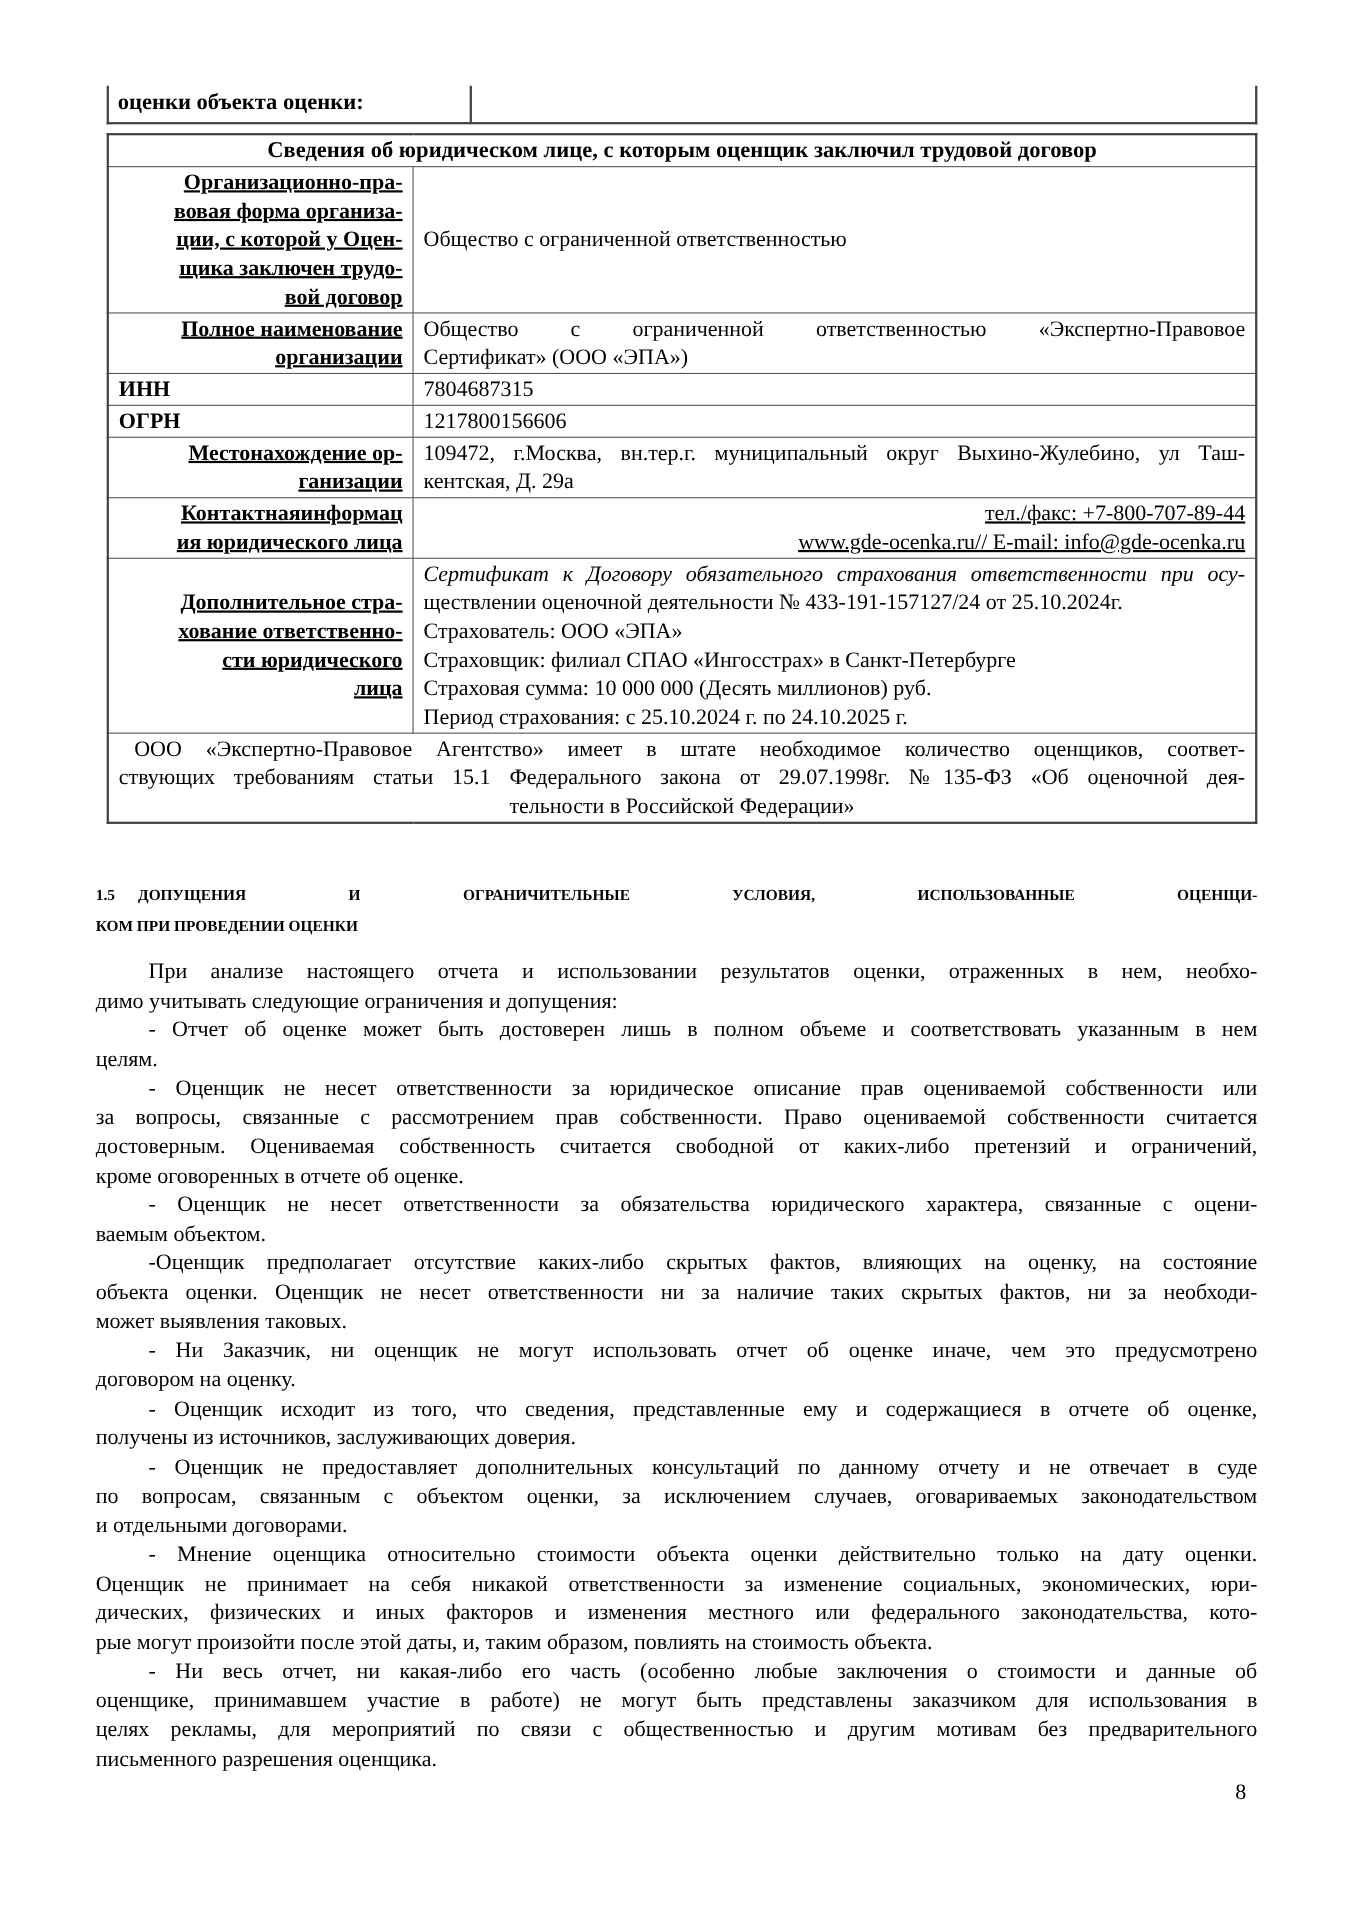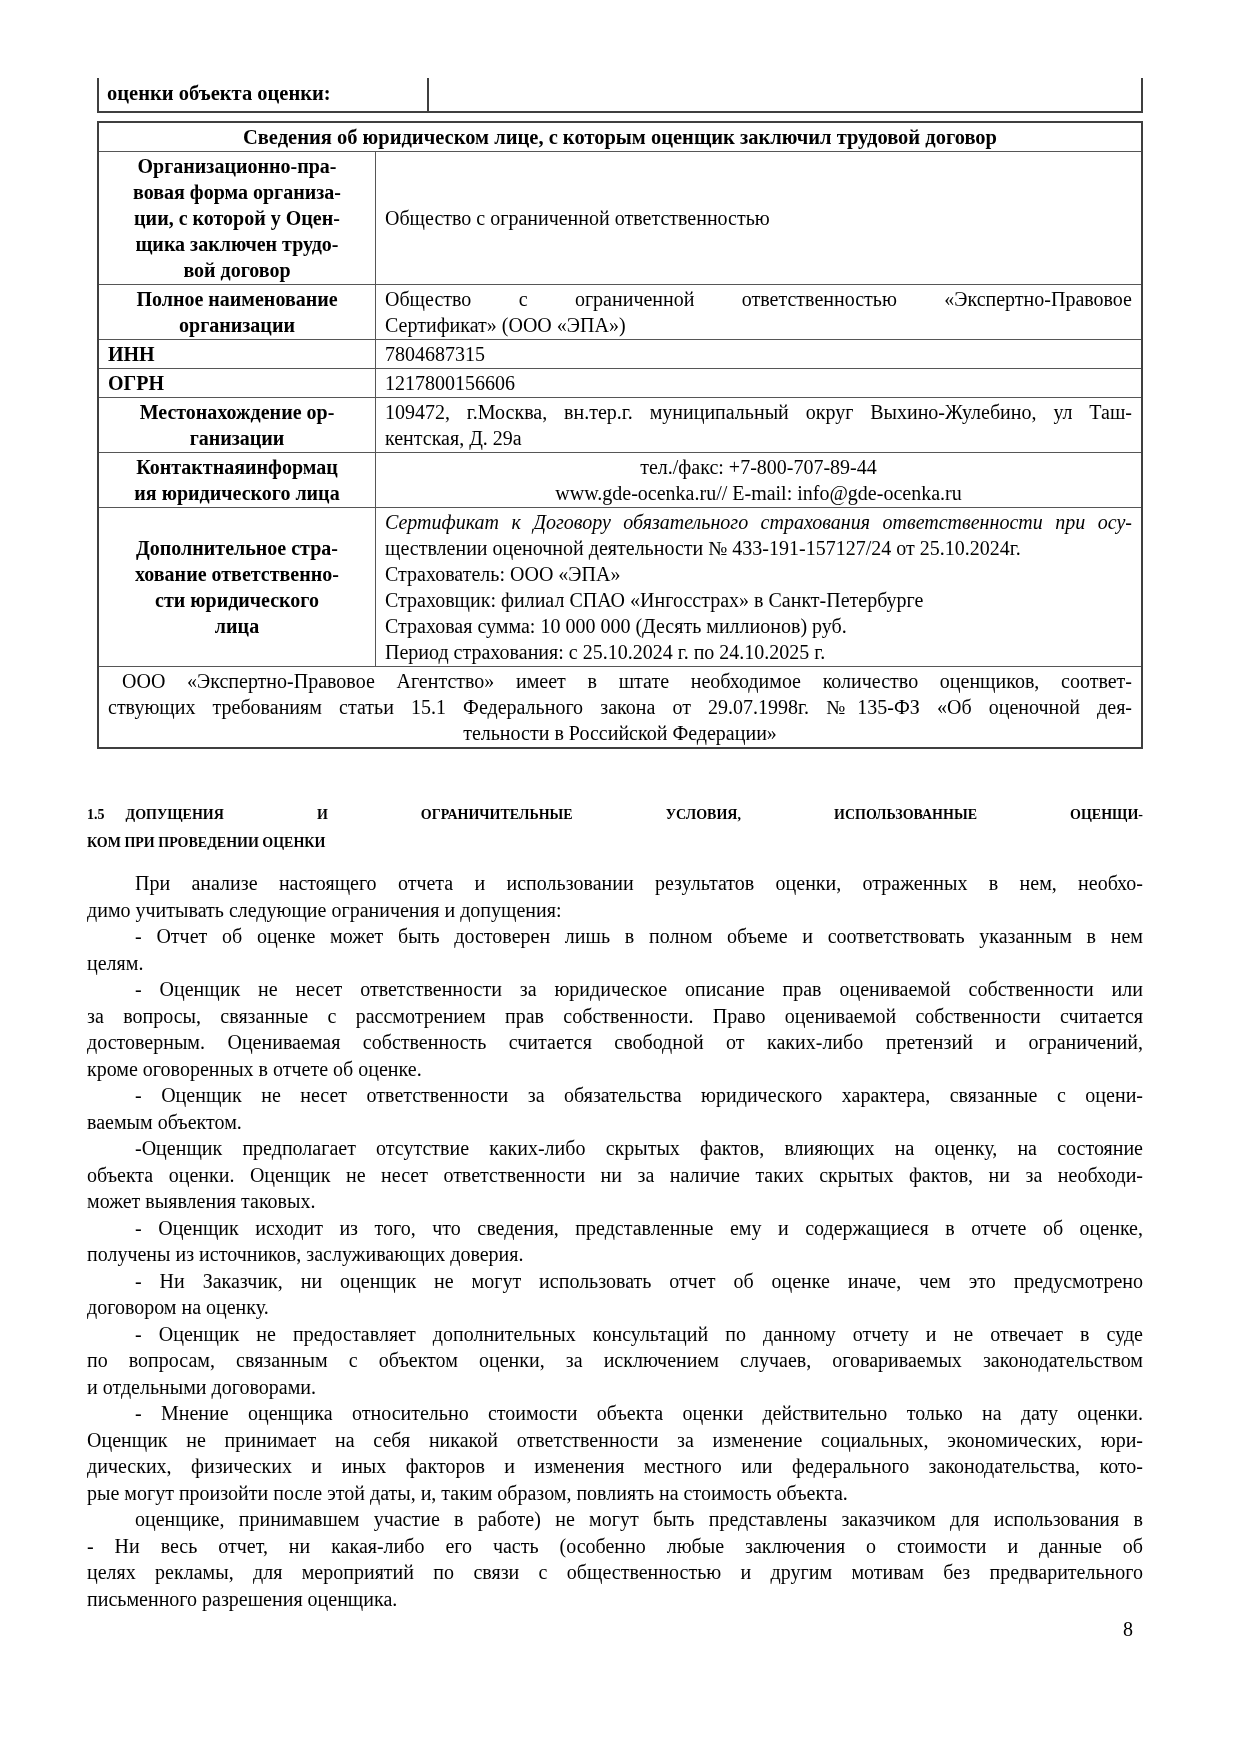--- a/index.html
+++ b/index.html
@@ -62,21 +62,21 @@
   td.t-footer { padding: 3px 12px; }
   td.t-footer > div:first-child { text-indent: 14px; }
 
   
   .jl > div { text-align: justify; text-align-last: justify; }
   .jl > div:last-child { text-align: left; text-align-last: auto; }
   .jl-first > div { text-align: left; }
   .jl-first > div:first-child { text-align: justify; text-align-last: justify; font-style: italic; }
   .center-last > div { text-align: justify; text-align-last: justify; }
   .center-last > div:last-child { text-align-last: center; }
-  .ll > div { text-align: center; }
+  .ll > div { text-align: right; text-decoration: underline; }
 
   
   .sec-heading {
     margin: 52px 0 0 0;
     font-size: 14px;
     font-weight: bold;
     line-height: 28px;
   }
 
   
@@ -208,41 +208,41 @@
     <div class="para jl">
         <div>- Оценщик не несет ответственности за обязательства юридического характера, связанные с оцени-</div>
         <div>ваемым объектом.</div>
       </div>
     <div class="para jl">
         <div>-Оценщик предполагает отсутствие каких-либо скрытых фактов, влияющих на оценку, на состояние</div>
         <div>объекта оценки. Оценщик не несет ответственности ни за наличие таких скрытых фактов, ни за необходи-</div>
         <div>может выявления таковых.</div>
       </div>
     <div class="para jl">
+        <div>- Ни Заказчик, ни оценщик не могут использовать отчет об оценке иначе, чем это предусмотрено</div>
+        <div>договором на оценку.</div>
+      </div>
+    <div class="para jl">
         <div>- Оценщик исходит из того, что сведения, представленные ему и содержащиеся в отчете об оценке,</div>
         <div>получены из источников, заслуживающих доверия.</div>
-      </div>
-    <div class="para jl">
-        <div>- Ни Заказчик, ни оценщик не могут использовать отчет об оценке иначе, чем это предусмотрено</div>
-        <div>договором на оценку.</div>
       </div>
     <div class="para jl">
         <div>- Оценщик не предоставляет дополнительных консультаций по данному отчету и не отвечает в суде</div>
         <div>по вопросам, связанным с объектом оценки, за исключением случаев, оговариваемых законодательством</div>
         <div>и отдельными договорами.</div>
       </div>
     <div class="para jl">
         <div>- Мнение оценщика относительно стоимости объекта оценки действительно только на дату оценки.</div>
         <div>Оценщик не принимает на себя никакой ответственности за изменение социальных, экономических, юри-</div>
         <div>дических, физических и иных факторов и изменения местного или федерального законодательства, кото-</div>
         <div>рые могут произойти после этой даты, и, таким образом, повлиять на стоимость объекта.</div>
       </div>
     <div class="para jl">
+        <div>- Ни весь отчет, ни какая-либо его часть (особенно любые заключения о стоимости и данные об</div>
         <div>оценщике, принимавшем участие в работе) не могут быть представлены заказчиком для использования в</div>
-        <div>- Ни весь отчет, ни какая-либо его часть (особенно любые заключения о стоимости и данные об</div>
         <div>целях рекламы, для мероприятий по связи с общественностью и другим мотивам без предварительного</div>
         <div>письменного разрешения оценщика.</div>
       </div>
   </div>
 
   <div class="page-number">8</div>
 
 </div>
 
 </body></html>

